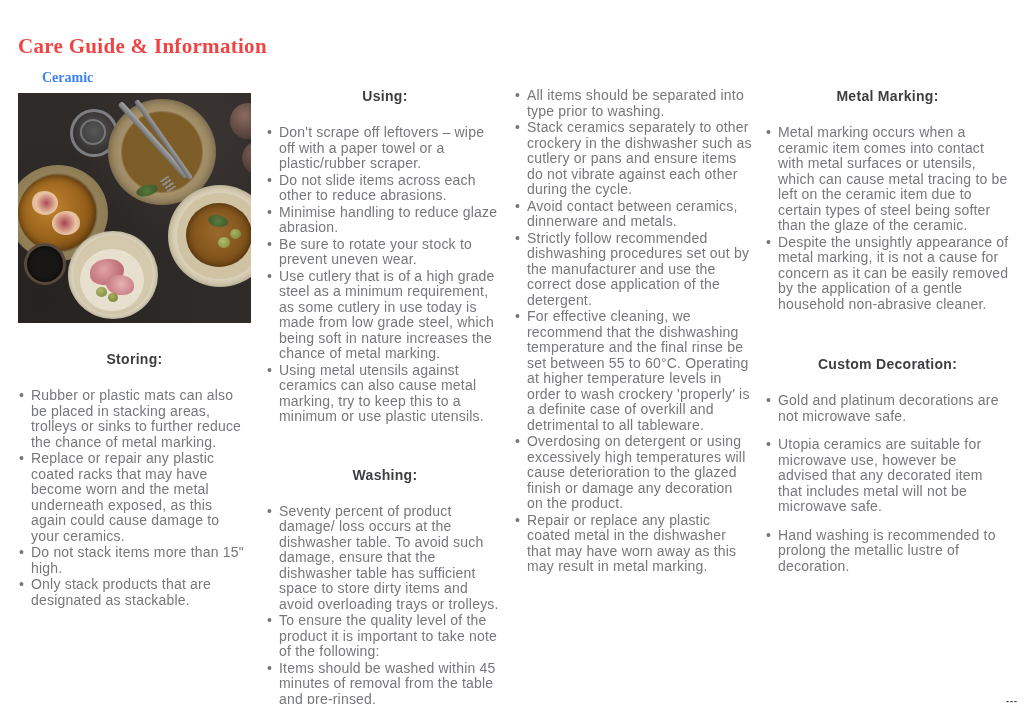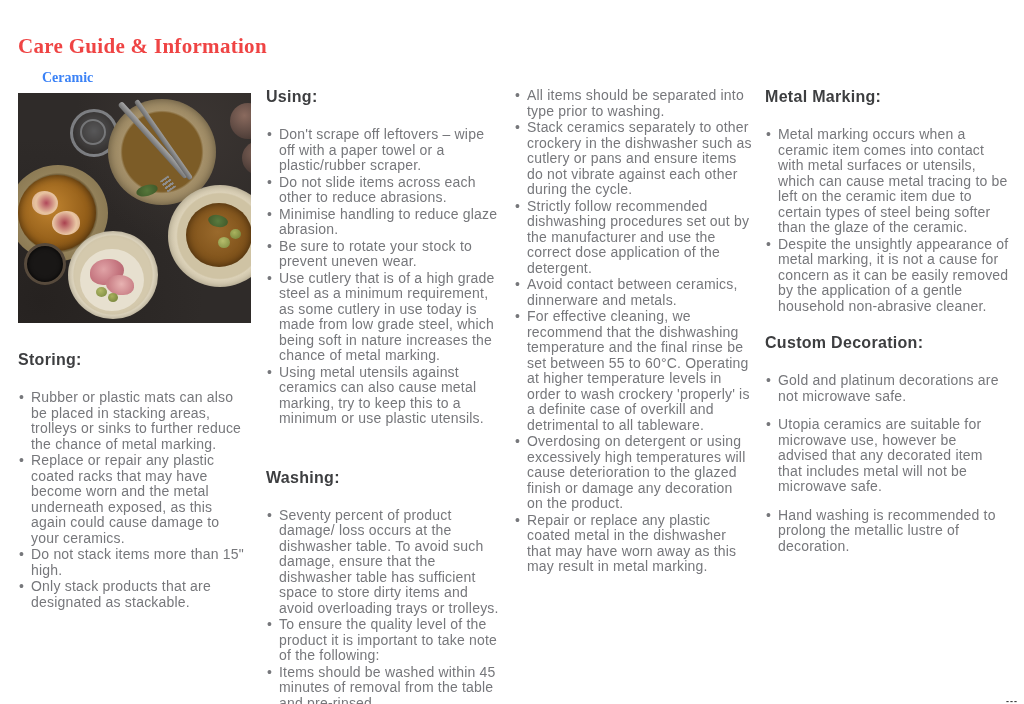--- a/index.html
+++ b/index.html
@@ -17,36 +17,36 @@
     font-family:"Liberation Serif", serif;
     font-size:14px;color:#3b82f6;margin-left:24px;
   }
   .col{position:absolute;top:88px;}
   .col1{left:18px;width:233px;top:93px;}
   .col2{left:266px;width:238px;}
   .col3{left:514px;width:238px;}
   .col4{left:765px;width:245px;}
 
   .sec-heading{
-    font-size:16px;font-weight:bold;color:#3d3e40;
-    letter-spacing:0.3px;margin:0 0 21px 0;
+    font-size:14px;font-weight:bold;color:#3d3e40;
+    letter-spacing:0.3px;margin:0 0 21px 0;text-align:center;
   }
   ul.bullets{list-style:none;margin:0;padding:0;}
   ul.bullets li{
     position:relative;padding-left:13px;margin:0 0 1px 0;
     font-size:14px;line-height:15.5px;color:#76777b;
     letter-spacing:0.2px;
   }
   ul.bullets li::before{
     content:"\2022";position:absolute;left:1px;top:0;color:#76777b;
   }
   ul.bullets.spaced li{margin-bottom:13px;}
   .sec-washing{margin-top:42px;}
   .sec-storing{margin-top:28px;}
-  .sec-custom{margin-top:20px;}
+  .sec-custom{margin-top:44px;}
 
   
   .photo{
     position:relative;width:233px;height:230px;overflow:hidden;
     background:
       radial-gradient(circle at 75% 15%, #3b3532 0%, rgba(59,53,50,0) 45%),
       radial-gradient(circle at 10% 90%, #262220 0%, rgba(38,34,32,0) 55%),
       #2f2b29;
   }
   .photo *{position:absolute;}
@@ -183,22 +183,22 @@
         <li>Items should be washed within 45 minutes of removal from the table and pre-rinsed.</li>
         <li>Abrasive cleaning aids should not be used, i.e. scouring pads, steel wool, etc.</li>
       </ul>
   </div>
 </div>
 
 <div class="col col3">
   <ul class="bullets">
       <li>All items should be separated into type prior to washing.</li>
       <li>Stack ceramics separately to other crockery in the dishwasher such as cutlery or pans and ensure items do not vibrate against each other during the cycle.</li>
+      <li>Avoid contact between ceramics, dinnerware and metals.</li>
       <li>Strictly follow recommended dishwashing procedures set out by the manufacturer and use the correct dose application of the detergent.</li>
-      <li>Avoid contact between ceramics, dinnerware and metals.</li>
       <li>For effective cleaning, we recommend that the dishwashing temperature and the final rinse be set between 55 to 60°C. Operating at higher temperature levels in order to wash crockery 'properly' is a definite case of overkill and detrimental to all tableware.</li>
       <li>Overdosing on detergent or using excessively high temperatures will cause deterioration to the glazed finish or damage any decoration on the product.</li>
       <li>Repair or replace any plastic coated metal in the dishwasher that may have worn away as this may result in metal marking.</li>
     </ul>
 </div>
 
 <div class="col col4">
   <div>
     <h3 class="sec-heading">Metal Marking:</h3>
     <ul class="bullets">

